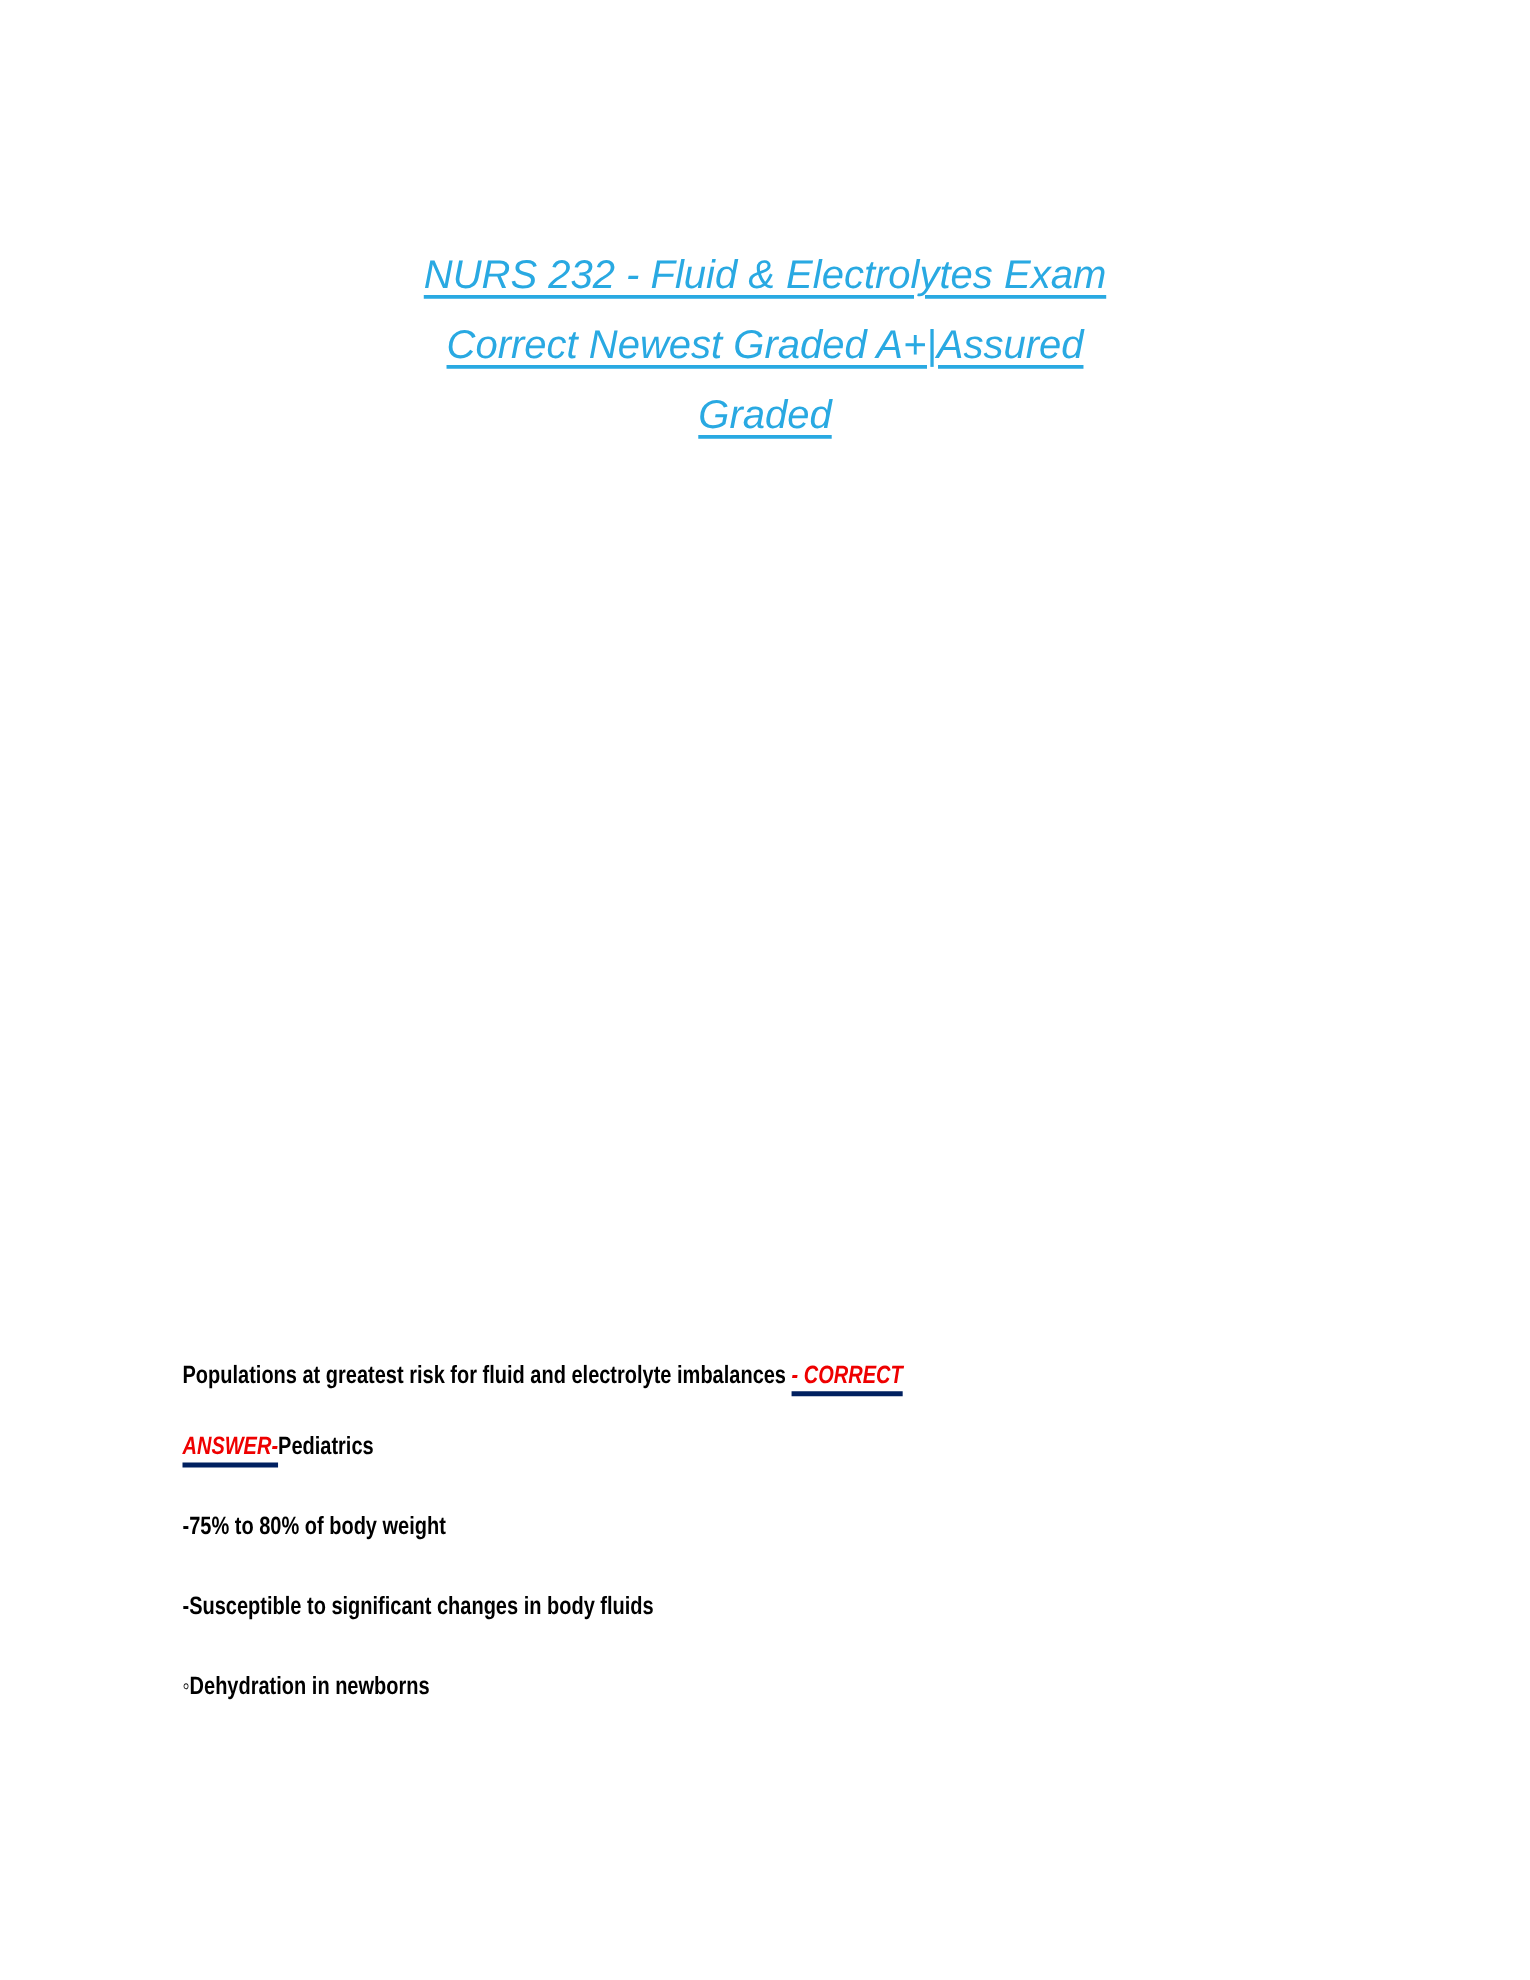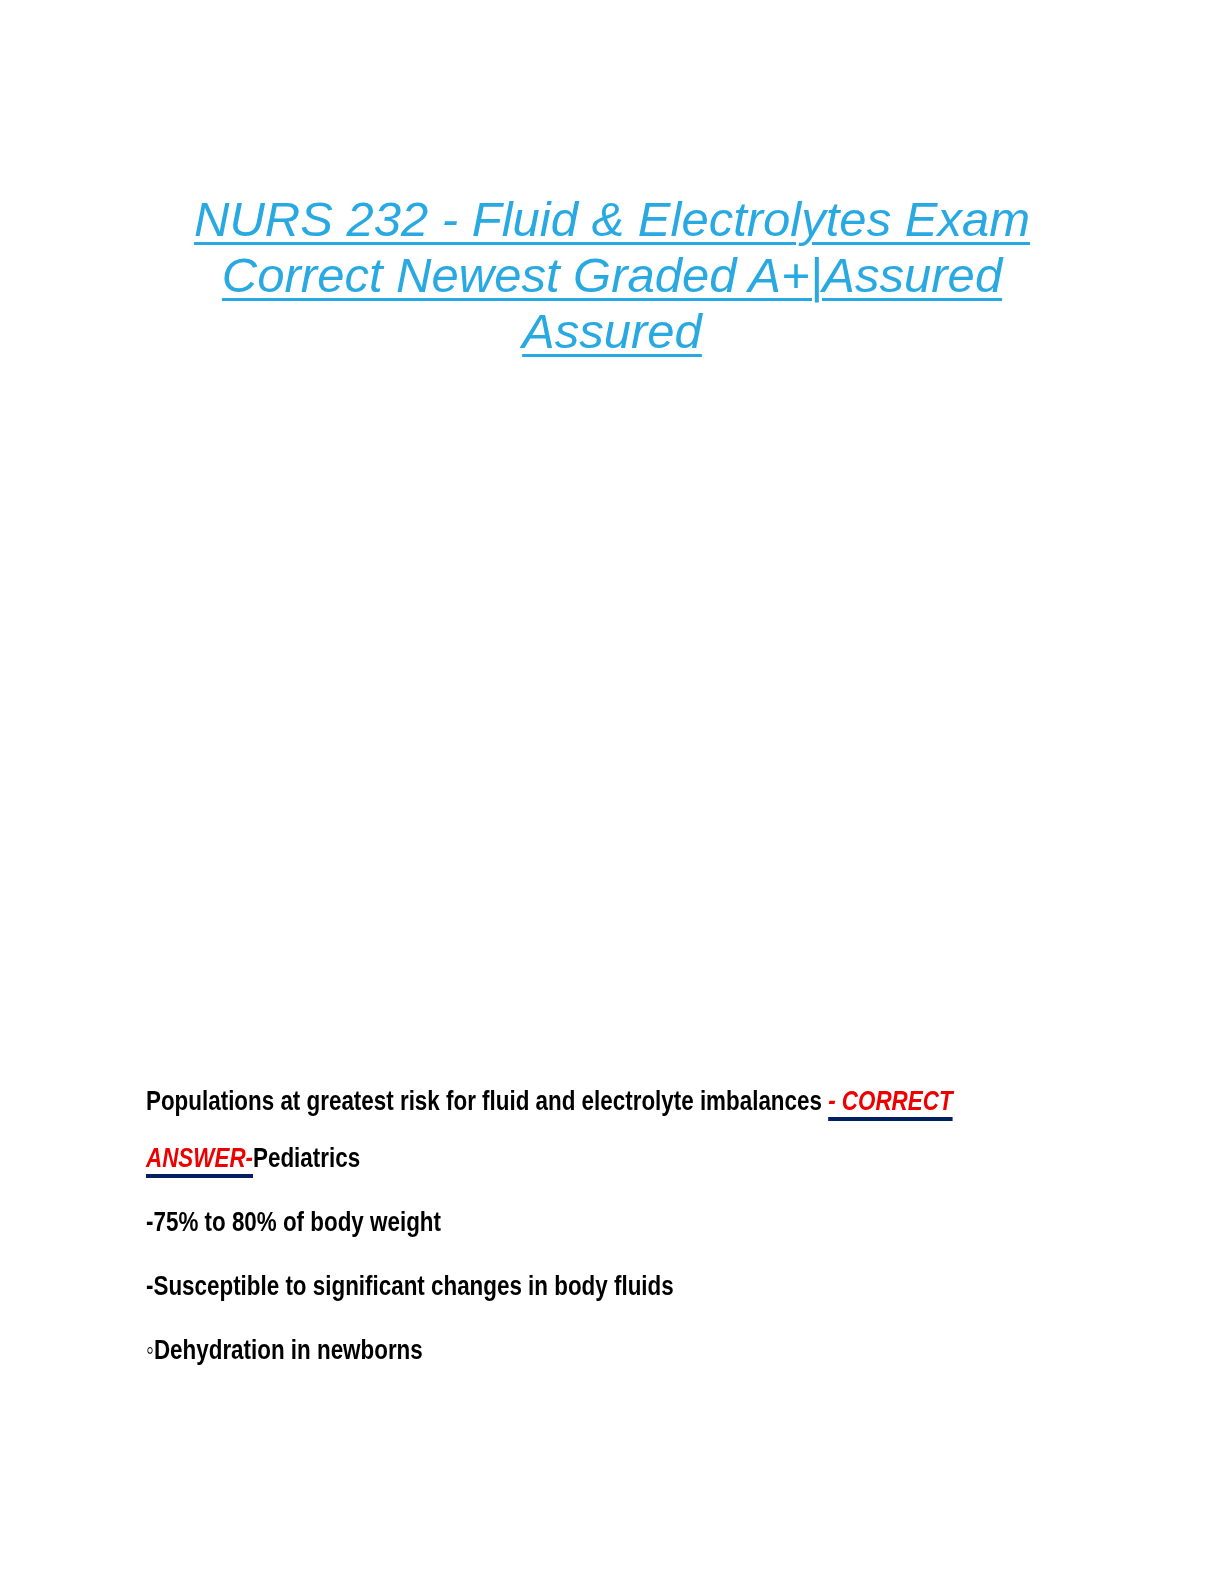--- a/index.html
+++ b/index.html
@@ -17,38 +17,38 @@
   }
   
   .doc-title {
     position: absolute;
     top: 191px;
     left: 144px;
     right: 144px;
     text-align: center;
     font-style: italic;
     font-weight: 400;
-    font-size: 49px;
+    font-size: 32px;
     line-height: 56px;
     color: var(--title-color, #29A9E2);
   }
   .doc-title .title-line {
     text-decoration: underline;
     text-decoration-thickness: 3px;
     text-underline-offset: 6px;
     white-space: nowrap;
   }
   
   .doc-body {
     position: absolute;
     top: 1072px;
     left: 146px;
     right: 80px;
     color: #000000;
-    font-size: 28px;
+    font-size: 20px;
     line-height: 57px;
     font-weight: 700;
   }
   .doc-body p {
     margin: 0 0 7px 0;
     transform: scaleX(0.80);
     transform-origin: 0 50%;
     white-space: nowrap;
   }
   .marker {
@@ -62,21 +62,21 @@
   }
 </style>
 </head>
 <body>
 
 <div class="page" style="--title-color: #29A9E2; --marker-color: #EE0000; --marker-underline-color: #002060;">
 
   <div class="doc-title">
     <div class="title-line">NURS 232 - Fluid &amp; Electrolytes Exam</div>
     <div class="title-line">Correct Newest Graded A+|Assured</div>
-    <div class="title-line">Assured</div>
+    <div class="title-line">Graded</div>
   </div>
 
   <div class="doc-body" style="color: rgb(0, 0, 0);">
     <p><span>Populations at greatest risk for fluid and electrolyte imbalances </span><span class="marker">- CORRECT</span><br><span class="marker">ANSWER-</span><span>Pediatrics</span></p>
 
     <p>-75% to 80% of body weight</p>
     <p>-Susceptible to significant changes in body fluids</p>
     <p>◦Dehydration in newborns</p>
   </div>
 

